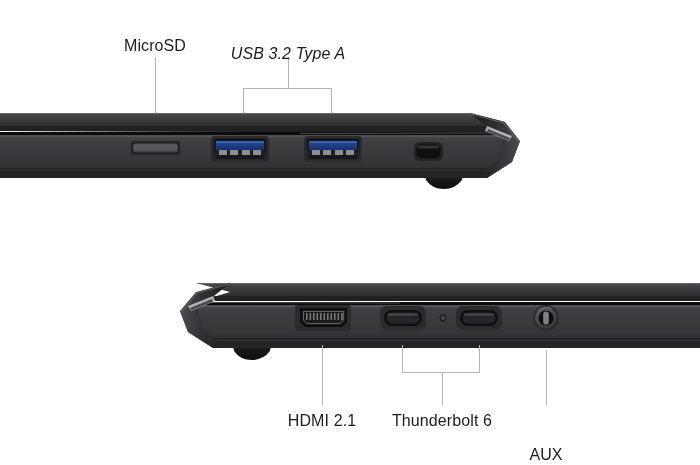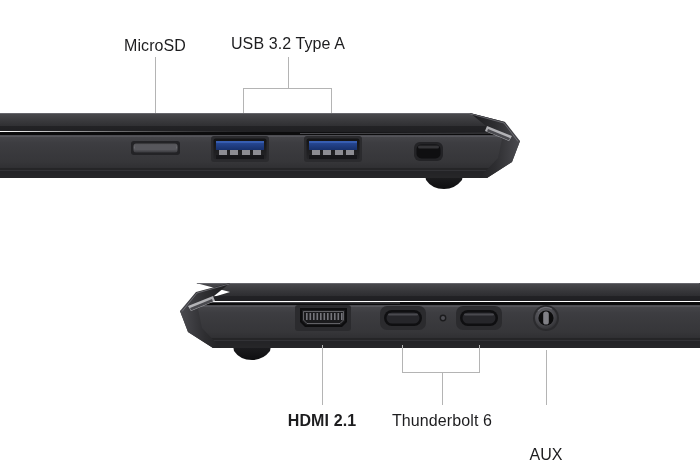--- a/index.html
+++ b/index.html
@@ -260,21 +260,21 @@
       <line x1="479.5" y1="345" x2="479.5" y2="372"></line>
       <line x1="402" y1="372.5" x2="480" y2="372.5"></line>
       <line x1="442.5" y1="372" x2="442.5" y2="405"></line>
 
       <line x1="546.5" y1="350" x2="546.5" y2="405"></line>
     </g>
   </svg>
 
   <div class="callout-label center" style="left:155px; top:38px;">MicroSD</div>
 
-  <div class="callout-label center" style="left:288px; top:36px;">USB 3.2 Type A</div>
-
-  <div class="callout-label center" style="left:322px; top:413px;font-weight:bold;">HDMI 2.1</div>
+  <div class="callout-label center" style="left:288px; top:46px;font-style:italic;">USB 3.2 Type A</div>
+
+  <div class="callout-label center" style="left:322px; top:413px;">HDMI 2.1</div>
 
   <div class="callout-label center" style="left:442px; top:413px;">Thunderbolt 6</div>
 
   <div class="callout-label center" style="left:546px; top:436px;margin-top:11px;">AUX</div>
 
 </div>
 
 </body></html>

